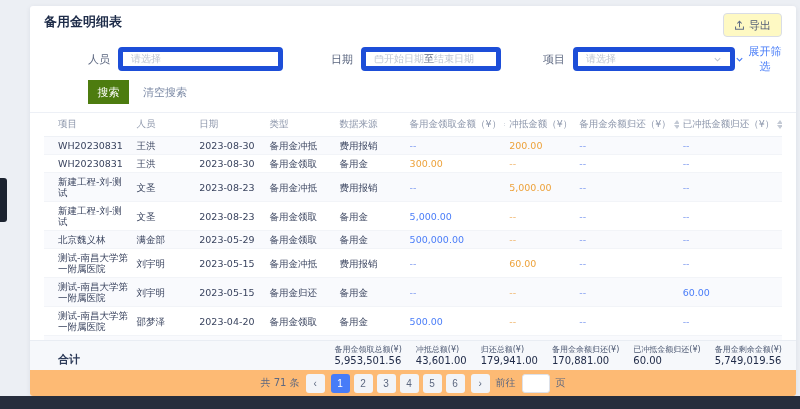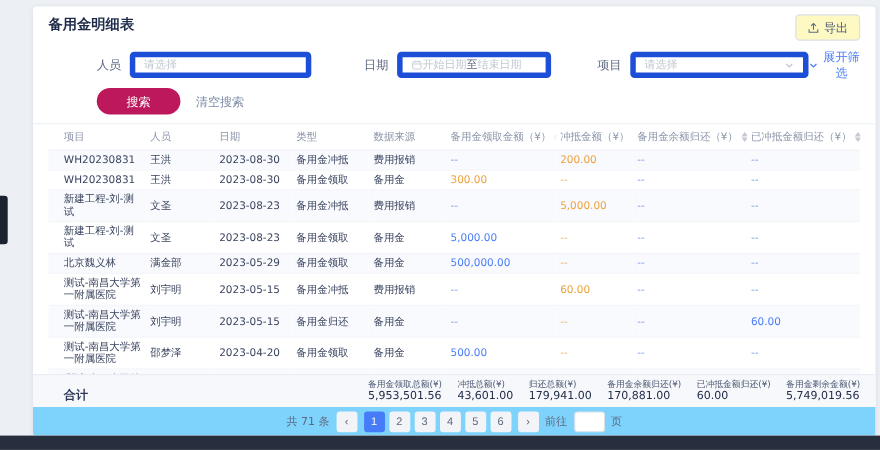--- a/index.html
+++ b/index.html
@@ -21,40 +21,40 @@
   .ph{color:#bfc6d2;white-space:nowrap}
   .w-person{width:165px}
   .f-date{margin-left:48px}
   .w-date{width:140px;gap:0}
   .sep{color:#5c6780;font-size:10px}
   .f-project{margin-left:42px}
   .w-project{width:162px;justify-content:space-between}
   .expand-btn{margin-left:auto;display:flex;align-items:center;gap:4px;background:none;border:none;color:#477cf8;
         font-size:11px;cursor:pointer}
   .btn-row{display:flex;align-items:center;gap:14px;padding:4px 14px 8px 58px}
-  .btn-primary{width:76px;height:24px;background:#be185d;color:#fff;border:none;border-radius:12px;font-size:11px;cursor:pointer}
+  .btn-primary{width:41px;height:24px;background:#4d7c0f;color:#fff;border:none;border-radius:0;font-size:11px;cursor:pointer}
   .btn-text{background:none;border:none;color:#7c8aa5;font-size:11px;cursor:pointer}
   .table-section{flex:1;overflow:hidden;border-top:1px solid #edf0f6;padding:0 14px}
   table{width:100%;border-collapse:collapse;table-layout:fixed}
   th{font-size:9.5px;font-weight:400;color:#8b95aa;text-align:left;padding:5px 4px;border-bottom:1px solid #eef1f6;
         white-space:nowrap;overflow:hidden}
   td{font-size:9.5px;color:#39435e;padding:3px 4px;border-bottom:1px solid #f2f4f8;line-height:11px;overflow:hidden;word-break:break-all}
   th:first-child,td:first-child{padding-left:14px}
   tbody tr:nth-child(odd){background:#f9fafd}
   .c-blue{color:#4a7df8}.c-orange{color:#eda23b}.c-dashb{color:#7d9af0}.c-dasho{color:#f0b469}
   .sort{display:inline-flex;flex-direction:column;margin-left:3px;vertical-align:middle}
   .cu,.cd{width:0;height:0;border-left:3px solid transparent;border-right:3px solid transparent;display:block}
   .cu{border-bottom:4px solid #c3c9d4;margin-bottom:1px}
   .cd{border-top:4px solid #c3c9d4}
   .summary-row{display:flex;align-items:flex-end;background:#f6f8fb;border-top:1px solid #e9edf3;padding:3px 14px;min-height:30px}
   .sum-label{font-size:11px;font-weight:700;color:#2c3a58;padding-left:14px}
   .sum-items{margin-left:auto;display:flex;gap:14px}
   .sum-item .sl{font-size:8px;color:#4c5872;font-weight:400;line-height:11px;white-space:nowrap}
   .sum-item .sv{font-size:10px;color:#212c49;font-weight:400;line-height:12px;white-space:nowrap}
-  .pagination{display:flex;align-items:center;justify-content:center;gap:6px;height:26px;background:#7dd3fc;
+  .pagination{display:flex;align-items:center;justify-content:center;gap:6px;height:26px;background:#fdba74;
         font-size:10px;color:#5d6880}
   .pages{display:inline-flex;gap:4px}
   .pg-btn,.page{min-width:19px;height:19px;border:none;border-radius:3px;background:#f2f4f8;color:#5d6880;font-size:10px;
         display:inline-flex;align-items:center;justify-content:center;padding:0 4px;cursor:pointer}
   .page.active{background:#477cf8;color:#fff}
   .pg-input{width:28px;height:19px;border:1px solid #dde1e9;border-radius:3px;font-size:10px;text-align:center;color:#333}
   .ic{flex:none}
 </style>
 </head>
 <body>

